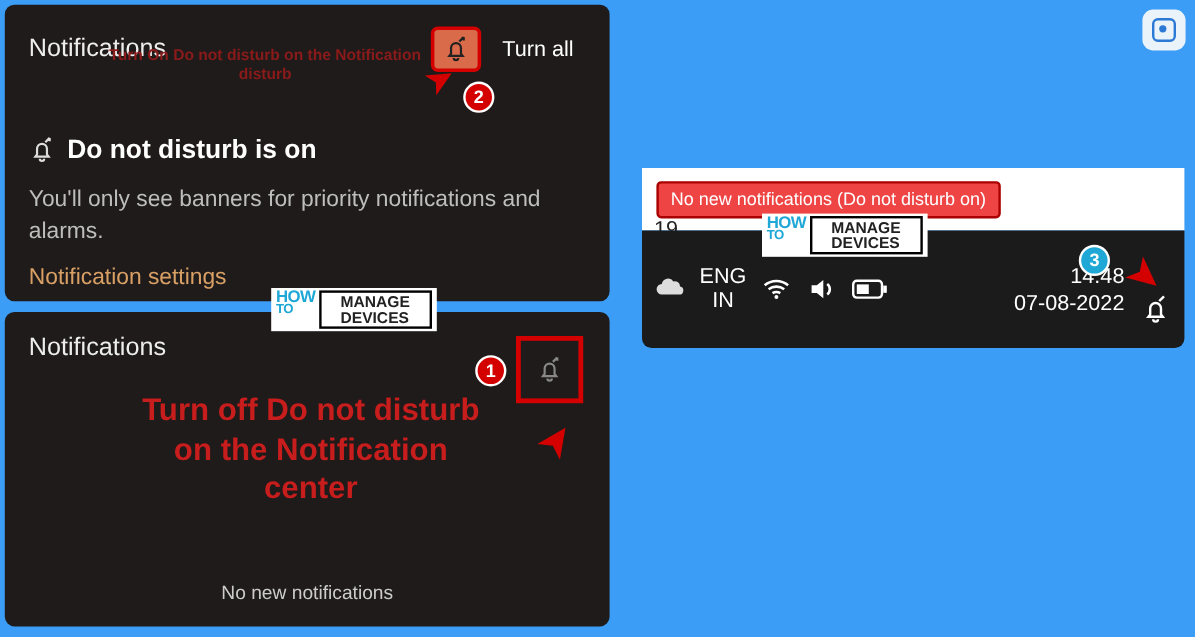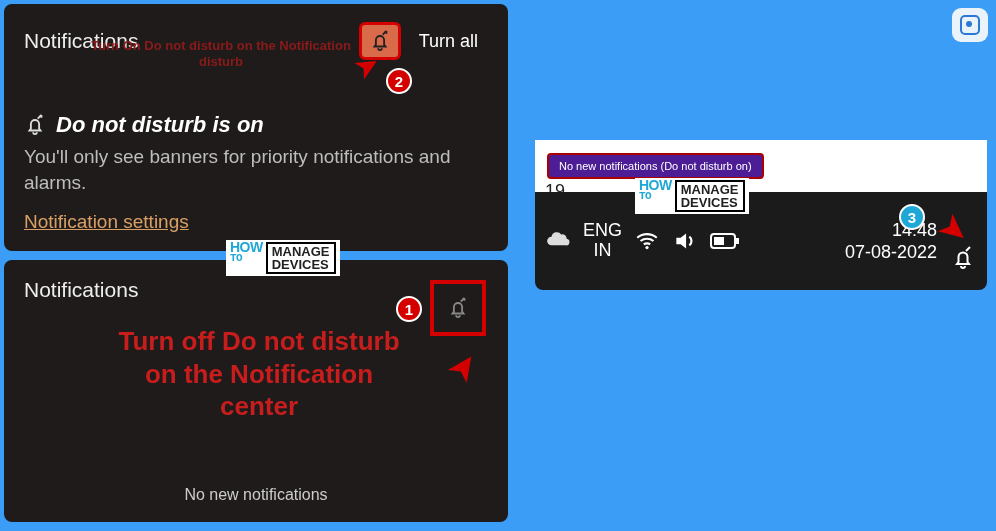--- a/index.html
+++ b/index.html
@@ -61,24 +61,24 @@
   }
   .step-badge {
     position:absolute;
     width:26px;height:26px;border-radius:50%;
     background:#d40000;border:2px solid #fff;
     color:#fff;font-weight:bold;font-size:15px;
     display:flex;align-items:center;justify-content:center;
   }
   .badge2 { left:382px; top:64px; }
 
-  .dnd-row { display:flex; align-items:center; margin-top:52px; gap:10px;font-style:italic;}
+  .dnd-row { display:flex; align-items:center; margin-top:52px; gap:10px;}
   .dnd-heading { font-size:22px; font-weight:600; color:#fff;}
-  .dnd-desc { font-size:19px; color:#bdbdbd; margin-top:6px; line-height:1.35;}
-  .link1 { color:#d9a066; text-decoration: underline; font-size:19px; display:inline-block; margin-top:16px;}
+  .dnd-desc { font-size:19px; color:#bdbdbd; margin-top:16px; line-height:1.35;}
+  .link1 { color:#d9a066; font-size:19px; display:inline-block; margin-top:16px;}
 
   
   .panel2 {
     left: 4px;
     top: 260px;
     width: 504px;
     height: 262px;
     padding: 18px 20px;
     position:absolute;
   }
@@ -118,23 +118,23 @@
     background:#fff;
     padding:2px 4px;
     display:flex;
     align-items:flex-start;
     gap:3px;
   }
   .logo-how {
     color:#1fa7d6; font-weight:900; font-size:14px;
     line-height:0.85; letter-spacing:-0.5px;
   }
-  .logo-how .to{ font-size:11px; display:block;font-family:Liberation Mono, monospace;}
+  .logo-how .to{ font-size:11px; display:block;}
   .logo-md{
-    border:2px solid #000; padding:1px 4px;
+    border:2px solid #000; padding:1px 16px;
     font-weight:900; font-size:13px; color:#222;
     letter-spacing:0px; line-height:1;
     text-align:left;
   }
   .logoA { left:226px; top:240px; }
   .logoB { left:635px; top:178px; }
 
   
   .panel3 {
     position:absolute;
@@ -145,24 +145,24 @@
   }
   .tooltip-row{
     background:#fff;
     height:52px;
     display:flex;align-items:center;
     padding-left:12px;
     gap:14px;
     position:relative;
   }
   .tooltip-box{
-    background:#4c1d95;
+    background:#ef4444;
     border:2px solid #a00;
     color:#fff;
-    font-size:11px;
+    font-size:15px;
     padding:5px 10px;
     border-radius:4px;
     text-align:right;
   }
   .pct { color:#222; font-size:18px; position:absolute; left:10px; bottom:-10px;}
   .taskbar{
     background:#1b1b1b;
     height:98px;
     display:flex;
     align-items:center;

